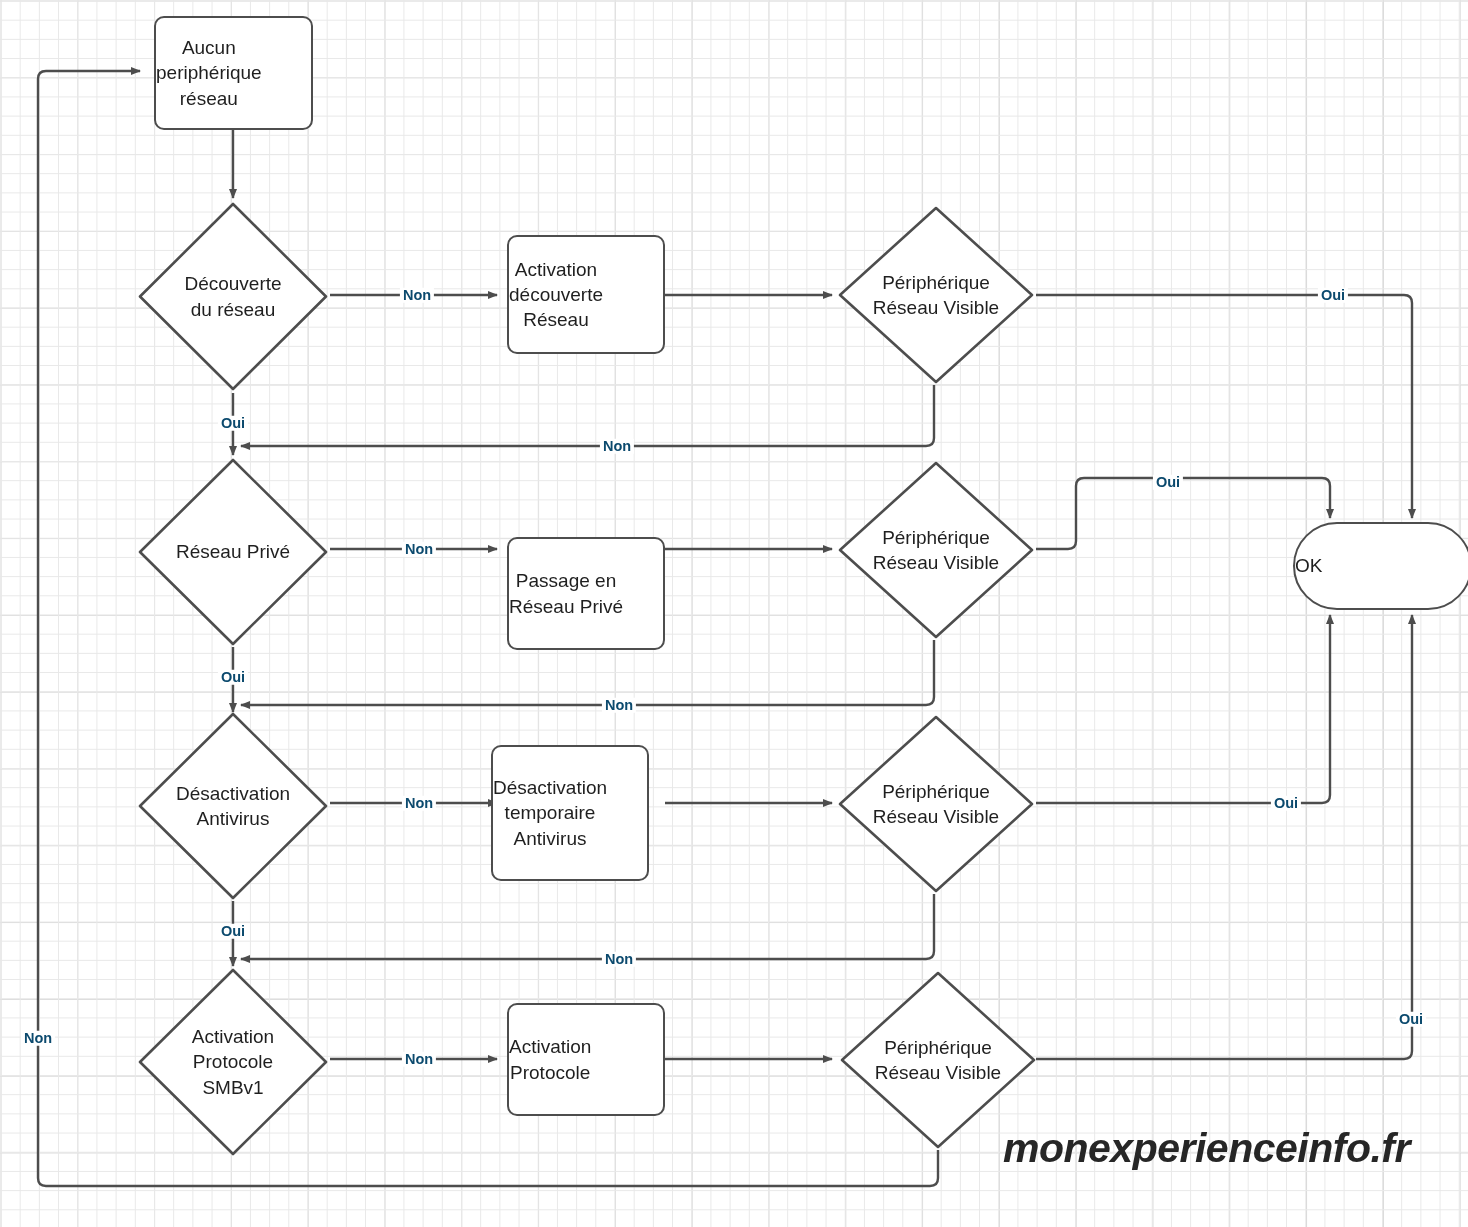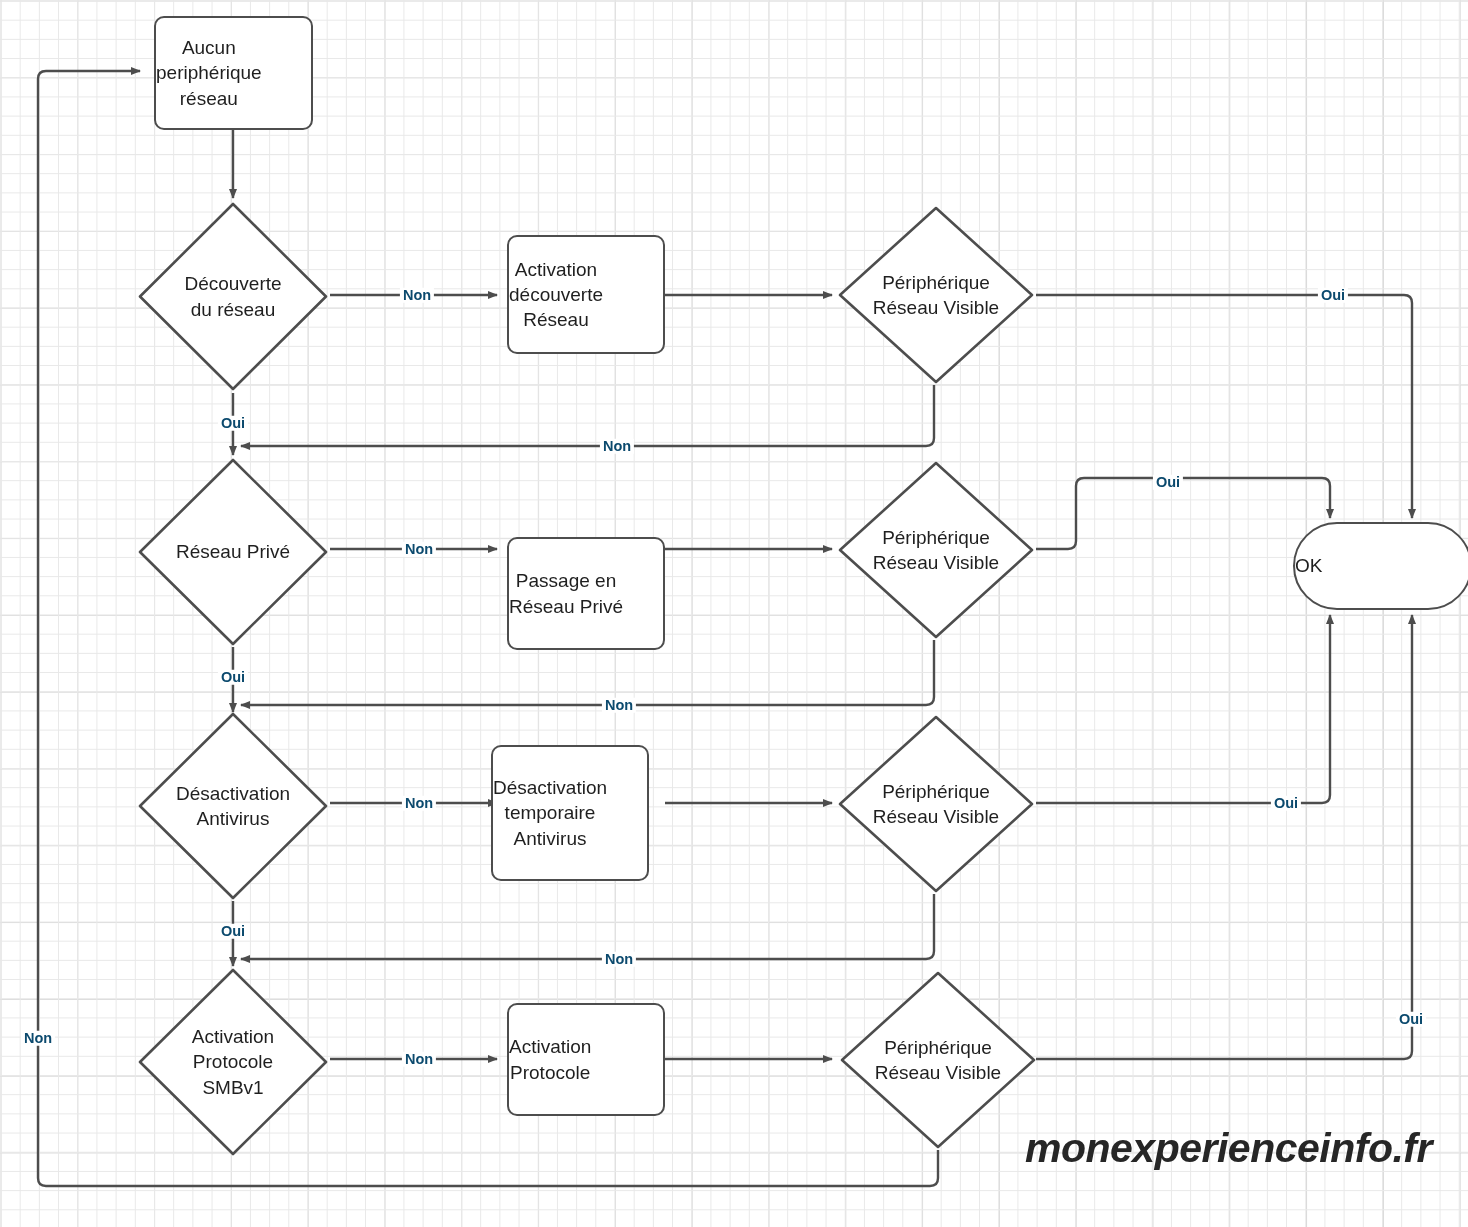--- a/index.html
+++ b/index.html
@@ -255,15 +255,15 @@
 
   <span class="edge-label" style="left:419px; top:803px;">Non</span>
   <span class="edge-label" style="left:233px; top:931px;">Oui</span>
   <span class="edge-label" style="left:1286px; top:803px;">Oui</span>
   <span class="edge-label" style="left:619px; top:959px;">Non</span>
 
   <span class="edge-label" style="left:419px; top:1059px;">Non</span>
   <span class="edge-label" style="left:1411px; top:1019px;">Oui</span>
   <span class="edge-label" style="left:38px; top:1038px;">Non</span>
 
-  <span class="watermark" style="left:1003px; top:1125px;margin-left:22px;">monexperienceinfo.fr</span>
+  <span class="watermark" style="left:1003px; top:1125px;">monexperienceinfo.fr</span>
 
 </div>
 
 </body></html>

